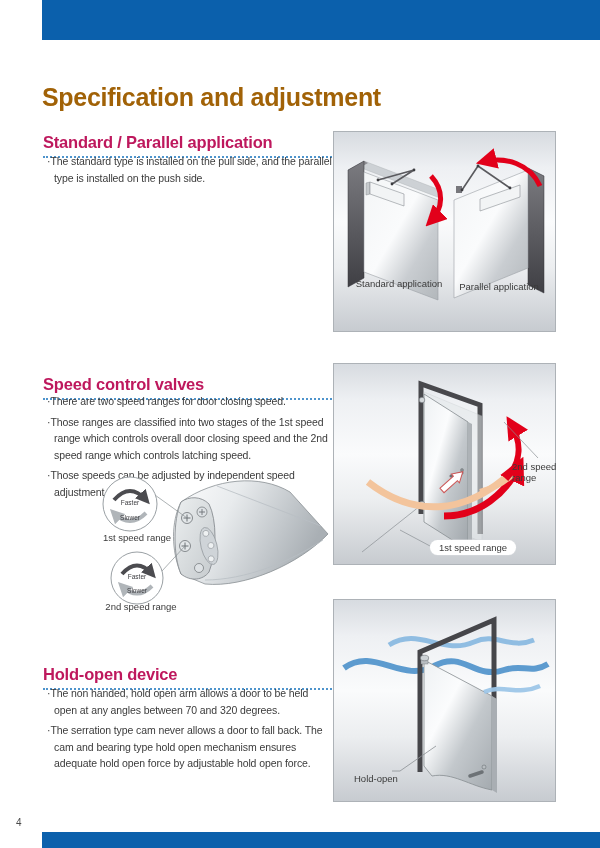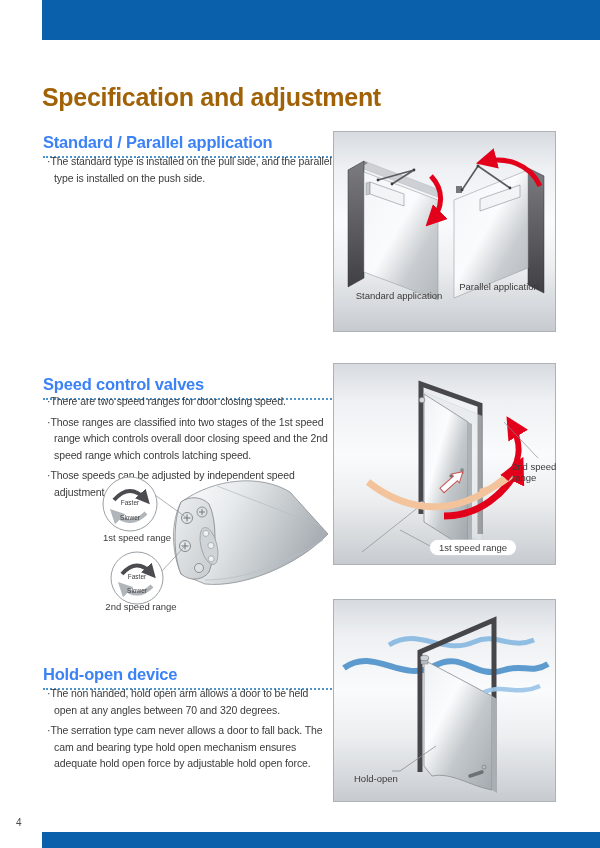--- a/index.html
+++ b/index.html
@@ -4,21 +4,21 @@
 <style>
   html,body{margin:0;padding:0;background:#888;}
   .page{
     position:relative;width:600px;height:848px;background:#ffffff;
     font-family:"Liberation Sans",sans-serif;overflow:hidden;margin:0 auto;
   }
   .topbar{position:absolute;left:42px;top:0;right:0;height:40px;background:#0b60ac;}
   .bottombar{position:absolute;left:42px;top:832px;right:0;height:16px;background:#0b60ac;}
   .title{position:absolute;left:42px;top:66px;font-size:25px;font-weight:bold;color:#a16207;letter-spacing:-0.3px;}
   .sec-head{
-    position:absolute;left:43px;width:289px;font-size:16.5px;font-weight:bold;color:#3b82f6;
+    position:absolute;left:43px;width:289px;font-size:16.5px;font-weight:bold;color:#be185d;
     border-bottom:2px dotted #4e94cc;padding-bottom:4px;letter-spacing:-0.2px;
   }
   .body-col{position:absolute;left:43px;width:293px;}
   .bullet{margin:4px;padding-left:7px;text-indent:-7px;font-size:10.5px;line-height:1.58;color:#3b3b3b;letter-spacing:-0.1px;}
   .figbox{
     position:absolute;left:333px;width:223px;box-sizing:border-box;border:1px solid #adb2b7;
     background:linear-gradient(180deg,#d7dbe0 0%,#eef0f3 18%,#fafbfc 45%,#eceef0 68%,#c7cbd0 100%);
   }
   .figbox svg{position:absolute;left:0;top:0;}
   .figlabel{position:absolute;font-size:9.5px;color:#3a3a3a;text-align:center;}
@@ -86,21 +86,21 @@
         <polygon points="120,68 194,38 194,136 120,166" fill="url(#g1p)" stroke="#9aa0a4" stroke-width="0.6"></polygon>
         <polygon points="146,67 186,53 186,65 146,79" fill="#f2f4f5" stroke="#8a8f93" stroke-width="0.6"></polygon>
         <rect x="122" y="54" width="6" height="7" fill="#77777c"></rect>
         <path d="M 176,56 L 144,34 M 144,34 L 128,58" stroke="#5a5a5e" stroke-width="1.6" fill="none" stroke-linecap="round"></path>
         <circle cx="176" cy="56" r="1.4" fill="#3c3c40"></circle>
           <circle cx="144" cy="34" r="1.4" fill="#3c3c40"></circle>
           <circle cx="128" cy="58" r="1.4" fill="#3c3c40"></circle>
         <path d="M 206,54 C 196,32 172,24 148,30" stroke="#e2001a" stroke-width="5" fill="none" marker-end="url(#m1r)"></path>
       </g>
     </svg>
-    <span class="figlabel" style="left:4px;top:158px;width:122px">Standard application</span>
+    <span class="figlabel" style="left:4px;top:146px;width:122px">Standard application</span>
     <span class="figlabel" style="left:110px;top:149px;width:110px">Parallel application</span>
   </div>
 
   <h2 class="sec-head" style="top:361px">Speed control valves</h2>
 
   <div class="body-col" style="top:389px">
     <p class="bullet">·There are two speed ranges for door closing speed.</p>
     <p class="bullet">·Those ranges are classified into two stages of the 1st speed range which controls overall door closing speed and the 2nd speed range which controls latching speed.</p>
     <p class="bullet">·Those speeds can be adjusted by independent speed adjustment valve.</p>
   </div>

